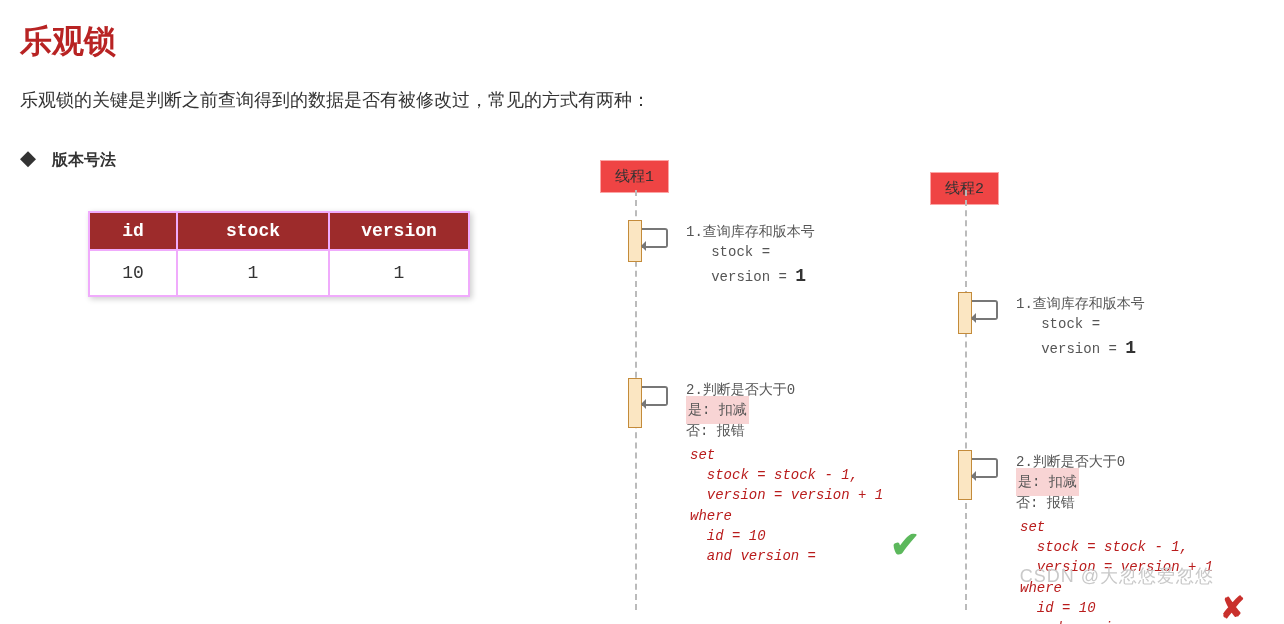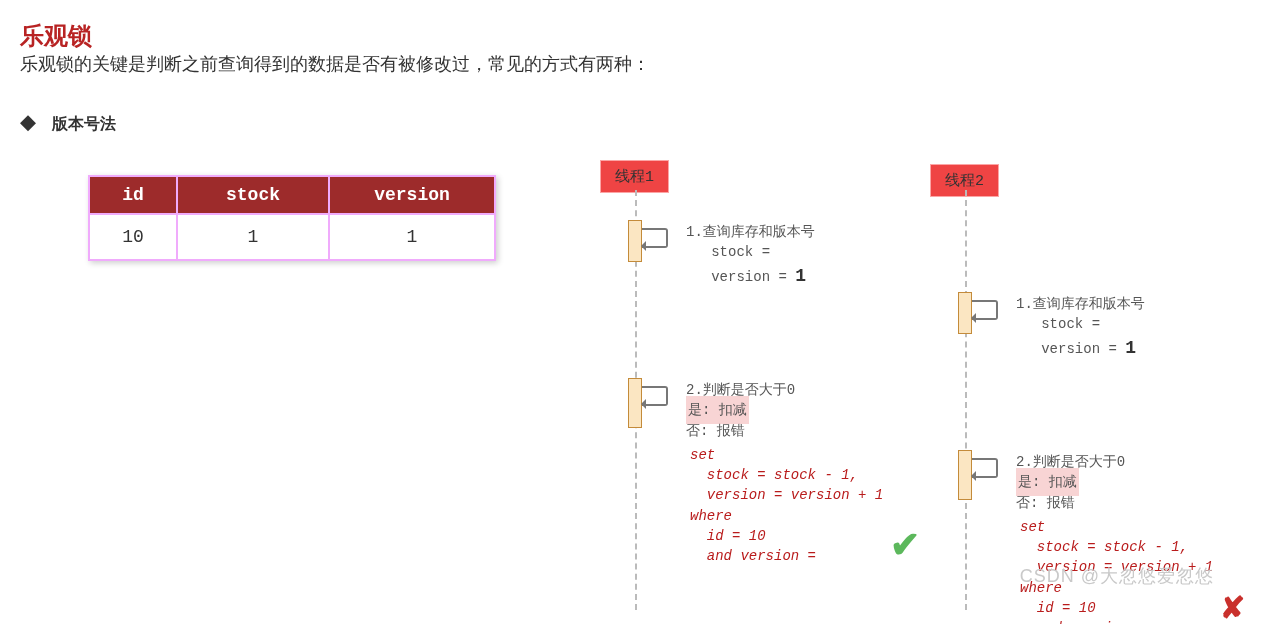--- a/index.html
+++ b/index.html
@@ -9,22 +9,23 @@
     font-family: "Microsoft YaHei", Arial, sans-serif;
     font-size: 14px;
     color: #333;
     background: #fff;
     position: relative;
     width: 1284px;
     height: 624px;
   }
   .title {
     color: #b82323;
-    font-size: 24px;
+    font-size: 32px;
     font-weight: bold;
+    margin-bottom: 24px;
   }
   .desc {
     font-size: 18px;
     margin-bottom: 38px;
   }
   .section-head {
     font-size: 16px;
     font-weight: bold;
     margin-bottom: 40px;
   }
@@ -49,21 +50,21 @@
   }
   table.data td {
     background: #fff;
     font-family: "Courier New", monospace;
     font-size: 18px;
     padding: 12px 11px;
     text-align: center;
   }
   table.data th:nth-child(1), table.data td:nth-child(1) { width: 86px; }
   table.data th:nth-child(2), table.data td:nth-child(2) { width: 150px; }
-  table.data th:nth-child(3), table.data td:nth-child(3) { width: 164px; margin-left: 48px; }
+  table.data th:nth-child(3), table.data td:nth-child(3) { width: 138px; margin-left: 48px; }
   .diagram {
     position: absolute;
     left: 580px;
     top: 160px;
     width: 700px;
     height: 460px;
   }
   .thread-box {
     position: absolute;
     border: 1px solid #fca5a5;
@@ -169,21 +170,21 @@
     <span>否: 报错</span>
     <pre class="code" style="margin:4px 0 0 4px; font-family:inherit;">set
   stock = stock - 1,
   version = version + 1
 where
   id = 10
   and version =</pre>
   </div>
   <div class="check" style="left:310px; top:364px;">✔</div>
 
-  <div class="thread-box" style="left:350px; top:4px;">线程2</div>
+  <div class="thread-box" style="left:350px; top:12px;">线程2</div>
   <div class="lifeline" style="left:385px; top:30px; height:420px;"></div>
   <div class="activation" style="left:378px; top:132px; height:42px;"></div>
   <div class="arrow-self" style="left:392px; top:140px;"></div>
   <div class="msg" style="left:436px; top:134px;">
     <span>1.查询库存和版本号</span><br>
     &nbsp;&nbsp;&nbsp;<span>stock =</span><br>
     &nbsp;&nbsp;&nbsp;<span>version =</span> <span class="big1">1</span>
   </div>
 
   <div class="activation" style="left:378px; top:290px; height:50px;"></div>

